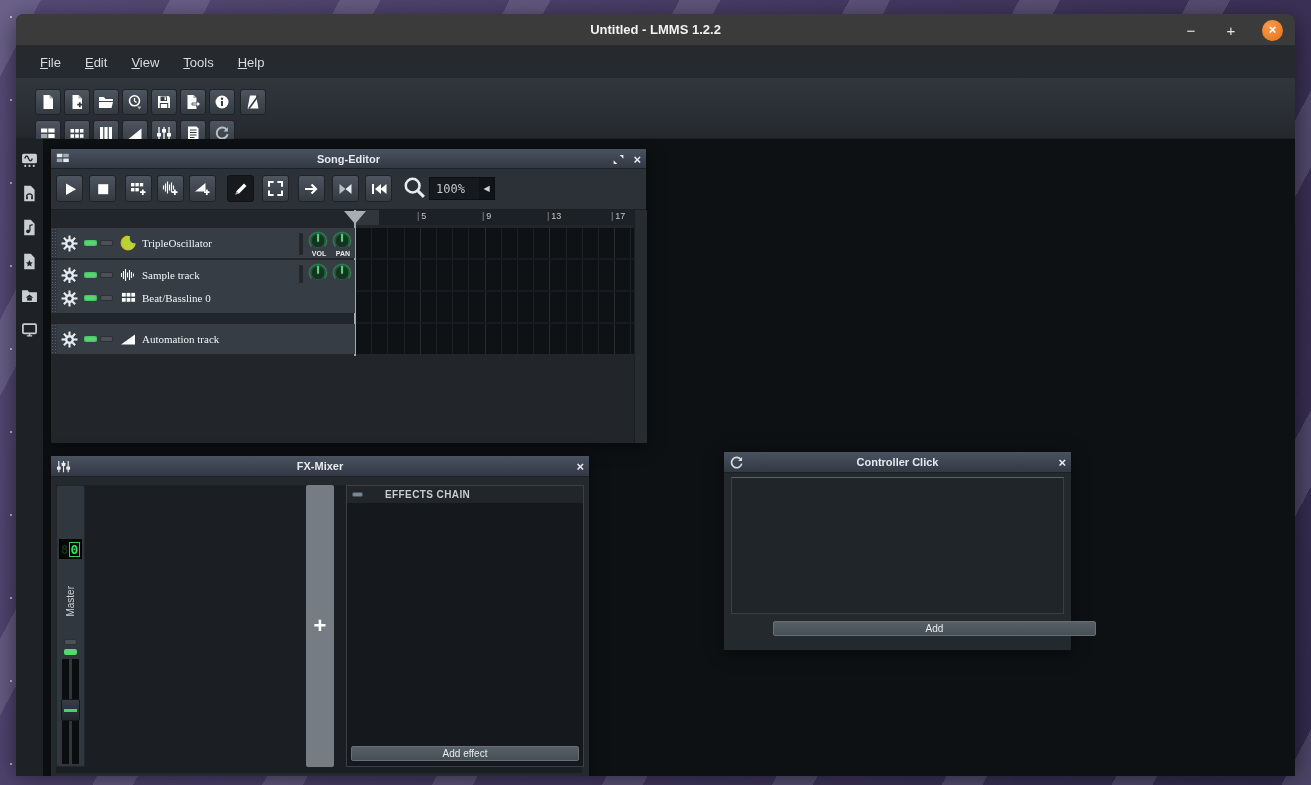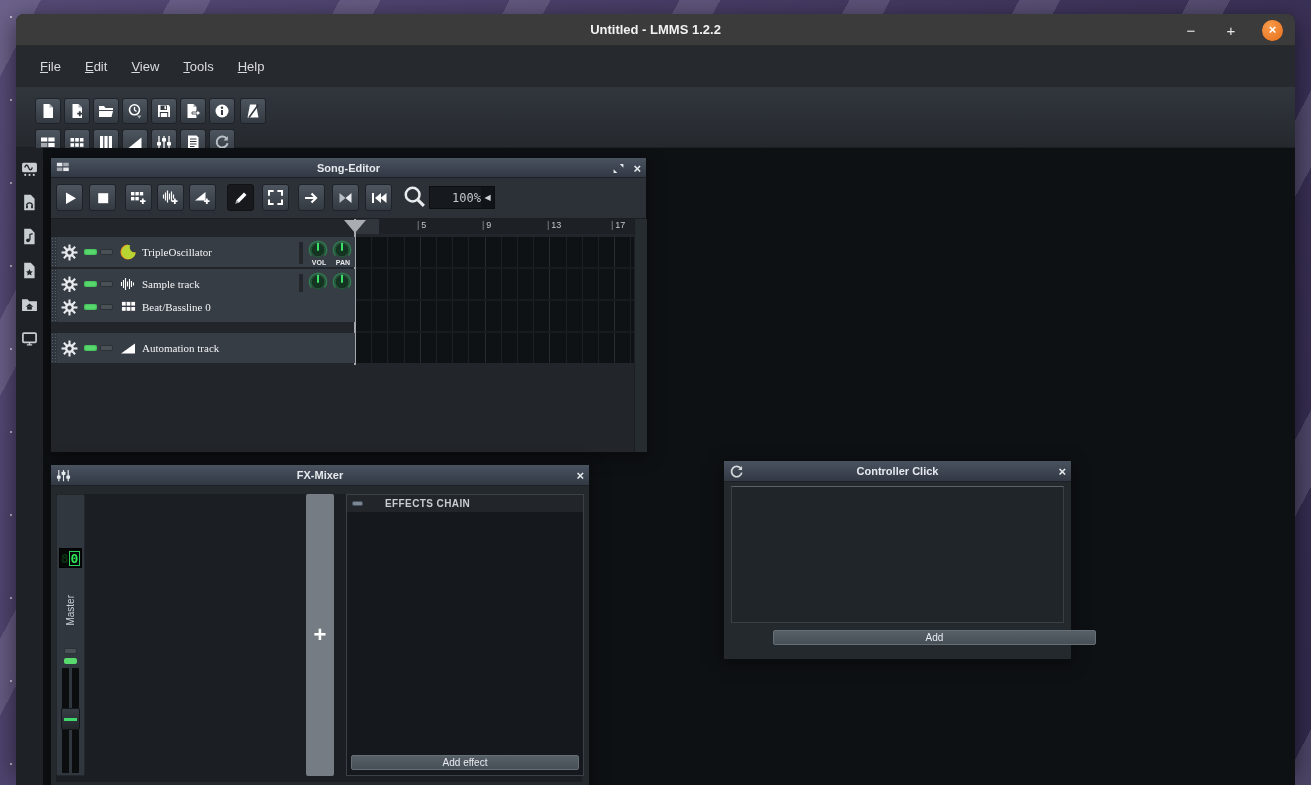--- a/index.html
+++ b/index.html
@@ -17,21 +17,21 @@
   .win{ position:absolute; left:16px; top:14px; width:1279px; height:756px;
         border-radius:8px 8px 0 0; background:#282c31; box-shadow:0 6px 24px rgba(0,0,0,.55); }
   .titlebar{ position:relative; height:32px; background:#3b3b3b; border-radius:8px 8px 0 0;
              display:flex; align-items:center; justify-content:center; border-bottom:1px solid #2a2a2a;}
   .titlebar .t{ color:#f2f2f2; font-weight:bold; font-size:13px; }
   .winctl{ position:absolute; right:12px; top:0; height:32px; display:flex; align-items:center; gap:22px; }
   .wc{ color:#e9e9e9; font-size:15px; width:18px; text-align:center; cursor:default; }
   .wc.close{ width:21px; height:21px; border-radius:50%; background:radial-gradient(circle at 35% 30%,#f79a4b,#e8701a);
              color:#fff; font-weight:bold; line-height:20px; font-size:13px; }
   
-  .menubar{ height:41px; background:#26292e; display:flex; align-items:center; padding-left:14px; gap:4px; }
+  .menubar{ height:32px; background:#26292e; display:flex; align-items:center; padding-left:14px; gap:4px; }
   .menu-item{ color:#d9dcdf; font-size:13px; padding:3px 10px; }
   .menu-item u{ text-decoration:underline; }
   
   .toolbar{ position:relative; height:61px; background:linear-gradient(#31363d,#25292e); border-bottom:1px solid #1c1f23; }
   .tbtn{ position:absolute; width:26px; height:26px; border-radius:3px; border:1px solid #1f2329;
          background:linear-gradient(#4d555f,#343a41); display:flex; align-items:center; justify-content:center; }
   .lcdlabel{ position:absolute; color:#eceef0; font-size:8px; font-weight:bold; letter-spacing:.3px; }
   .lcd{ position:absolute; background:#050806; border:1px solid #101316; box-shadow:inset 0 0 0 1px #000;
         display:flex; align-items:center; justify-content:flex-end; padding:0 3px;
         font-family:"DejaVu Sans Mono",monospace; font-weight:bold; }
@@ -84,21 +84,21 @@
     background-image:
       repeating-linear-gradient(180deg, transparent 0 30px, #171b1f 30px 32px),
       repeating-linear-gradient(90deg, #272c31 0 1px, transparent 1px 64.8px),
       repeating-linear-gradient(90deg, #1d2125 0 1px, transparent 1px 16.2px); }
   .se-scroll{ position:absolute; left:583px; top:0; width:13px; height:233px; background:#272c31; border-left:1px solid #1b1f23; }
   .playline{ position:absolute; left:303px; top:0; width:2px; height:146px; background:rgba(205,210,214,.75); }
   .playhead{ position:absolute; left:293px; top:1px; width:0; height:0;
              border-left:11px solid transparent; border-right:11px solid transparent; border-top:13px solid #a9adb2; }
   .se-zoom{ position:absolute; top:8px; left:378px; width:66px; height:23px; background:#16191d; border:1px solid #0c0e10;
             display:flex; align-items:center; }
-  .se-zoom .zv{ flex:1; color:#c3c8cd; font-size:12px; padding-left:22px; font-family:"DejaVu Sans Mono",monospace; }
+  .se-zoom .zv{ flex:1; color:#c3c8cd; font-size:12px; padding-left:6px; font-family:"DejaVu Sans Mono",monospace; }
   .se-zoom .za{ width:15px; align-self:stretch; background:#101317; color:#cfd4d9; font-size:8px;
                 display:flex; align-items:center; justify-content:center; }
   .dash{ width:15px; height:15px; border:2px dashed #fff; }
   
   .fx-body{ position:relative; height:302px; }
   .fx-recess{ position:absolute; left:5px; top:8px; right:7px; bottom:6px; background:#1b1f23; }
   .fx-strip{ position:absolute; left:5px; top:8px; width:29px; height:282px; background:#31373e; border:1px solid #23272c; border-radius:2px; }
   .master-lcd{ position:absolute; left:2px; top:53px; width:23px; height:20px; background:#050806; border:1px solid #000;
                display:flex; align-items:center; justify-content:center; font-family:"DejaVu Sans Mono",monospace; font-weight:bold; font-size:13px; }
   .master-lcd .ghost{ color:#0d3315; }

